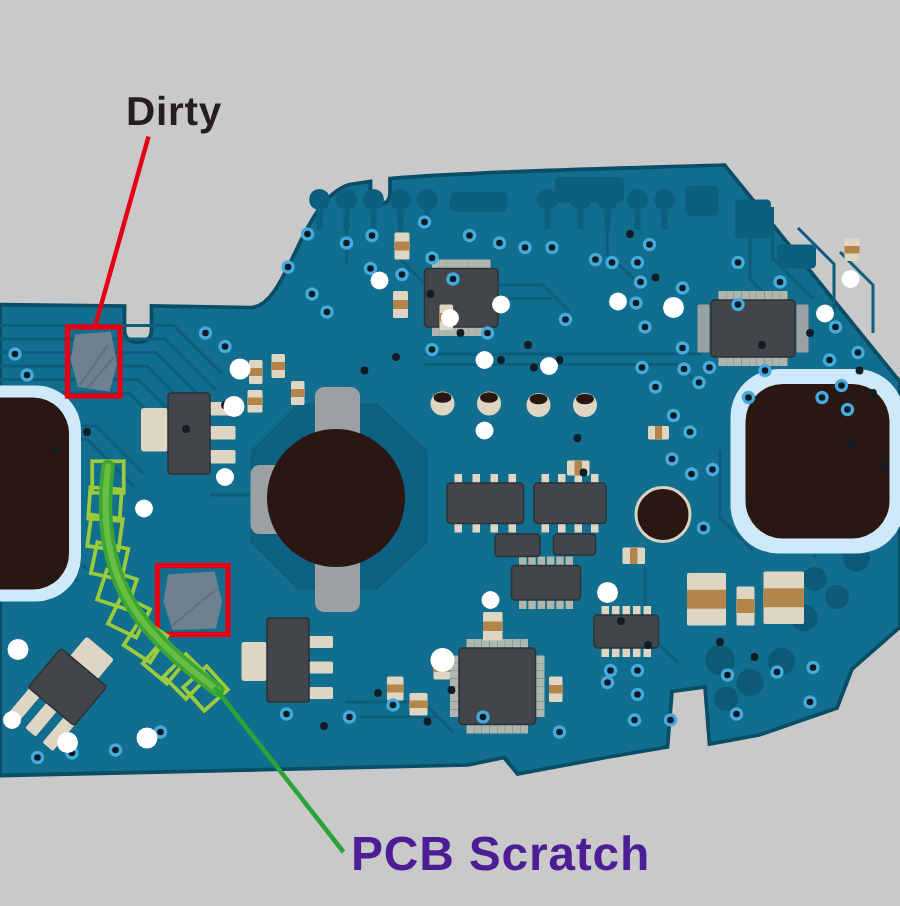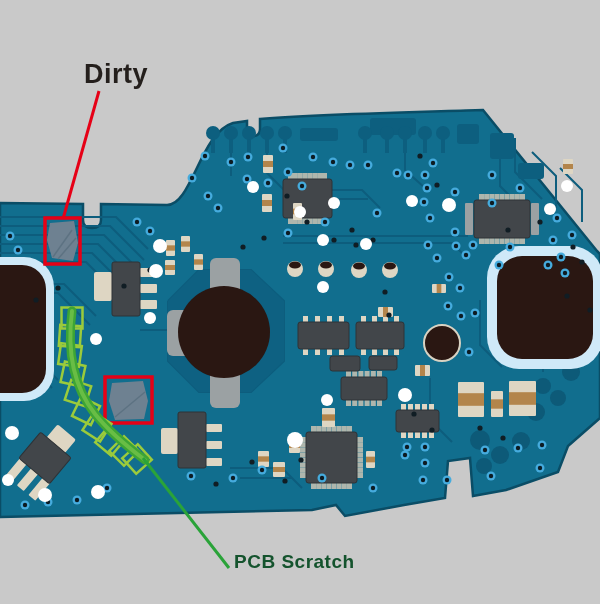--- a/index.html
+++ b/index.html
@@ -584,14 +584,14 @@
         <rect x="-10.5" y="-10.5" width="21" height="21" fill="none" stroke="#9bcb3b" stroke-width="2.5" transform="translate(97,427) rotate(33)"></rect>
         <rect x="-10.5" y="-10.5" width="21" height="21" fill="none" stroke="#9bcb3b" stroke-width="2.5" transform="translate(110,441) rotate(40)"></rect>
         <rect x="-10.5" y="-10.5" width="21" height="21" fill="none" stroke="#9bcb3b" stroke-width="2.5" transform="translate(124,451) rotate(45)"></rect>
         <rect x="-10.5" y="-10.5" width="21" height="21" fill="none" stroke="#9bcb3b" stroke-width="2.5" transform="translate(137,459) rotate(48)"></rect>
         <path d="M72,311 C67,350 73,386 95,414 C111,434 129,448 145,460" fill="none" stroke="#3da534" stroke-width="9" stroke-linecap="round"></path>
         <path d="M72,311 C67,350 73,386 95,414 C111,434 129,448 145,460" fill="none" stroke="#68bd45" stroke-width="4" stroke-linecap="round"></path>
         <line x1="143" y1="458" x2="229" y2="568" stroke="#2aa339" stroke-width="3"></line>
       </g>
     </svg>
   <div class="label" id="lbl-dirty" style="left: 84px; top: 59px; font-size: 27px; color: rgb(36, 31, 28);">Dirty</div>
-  <div class="label" id="lbl-scratch" style="left: 234px; top: 551px; font-size: 19px; color: #14532d;">PCB Scratch</div>
+  <div class="label" id="lbl-scratch" style="left: 234px; top: 551px; font-size: 32px; color: #4c1d95;">PCB Scratch</div>
 </div>
 
 </body></html>

